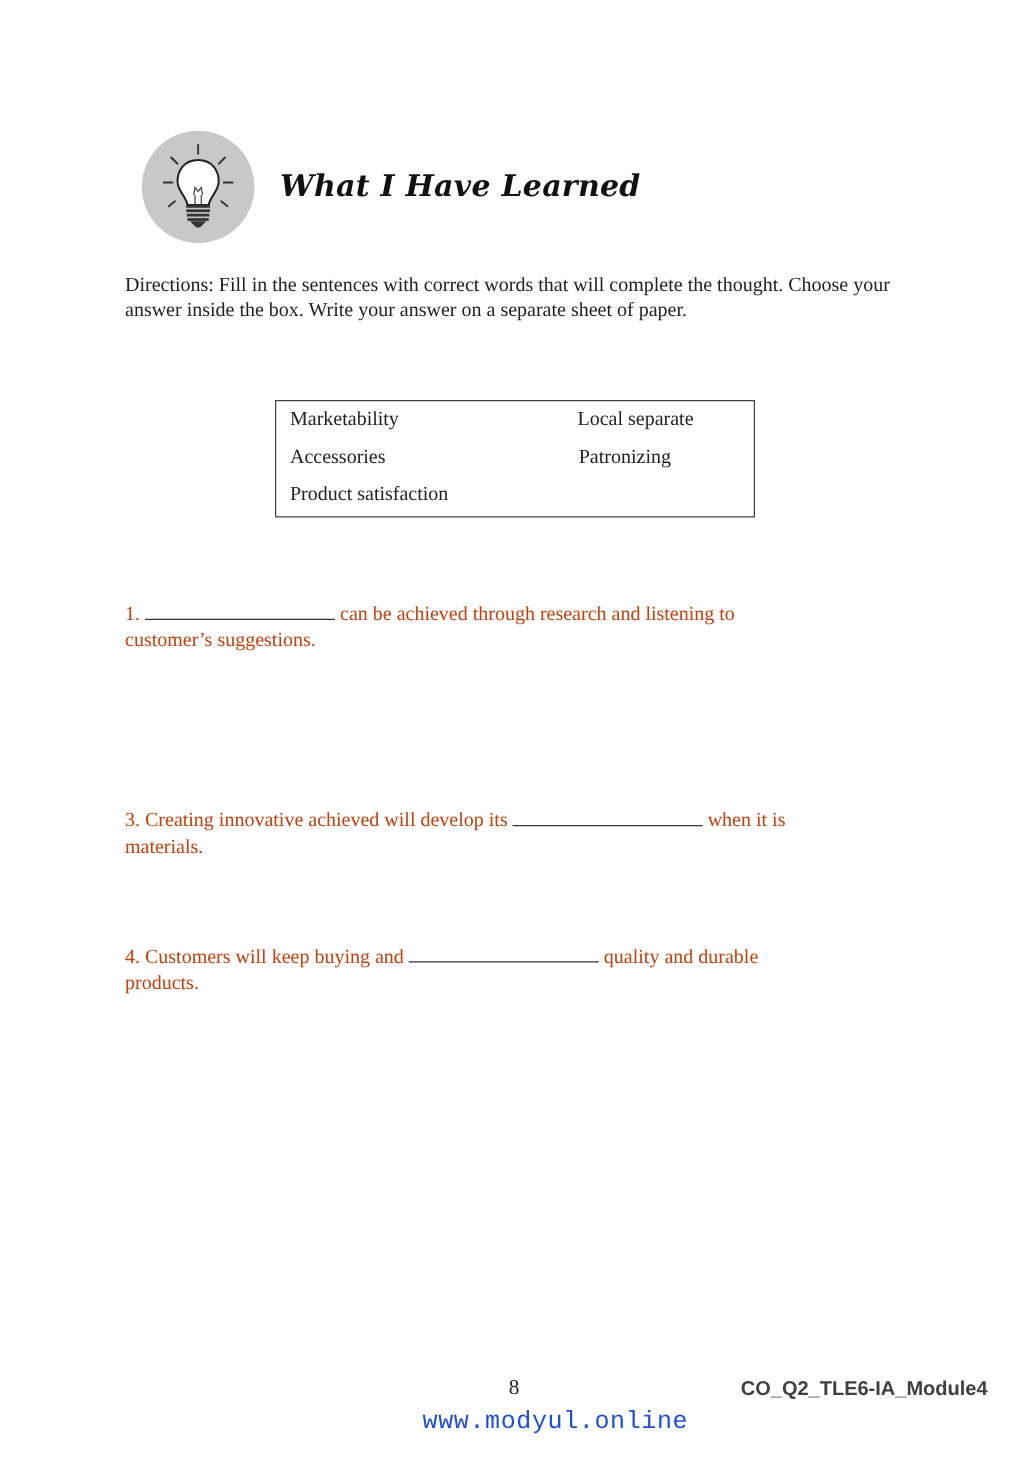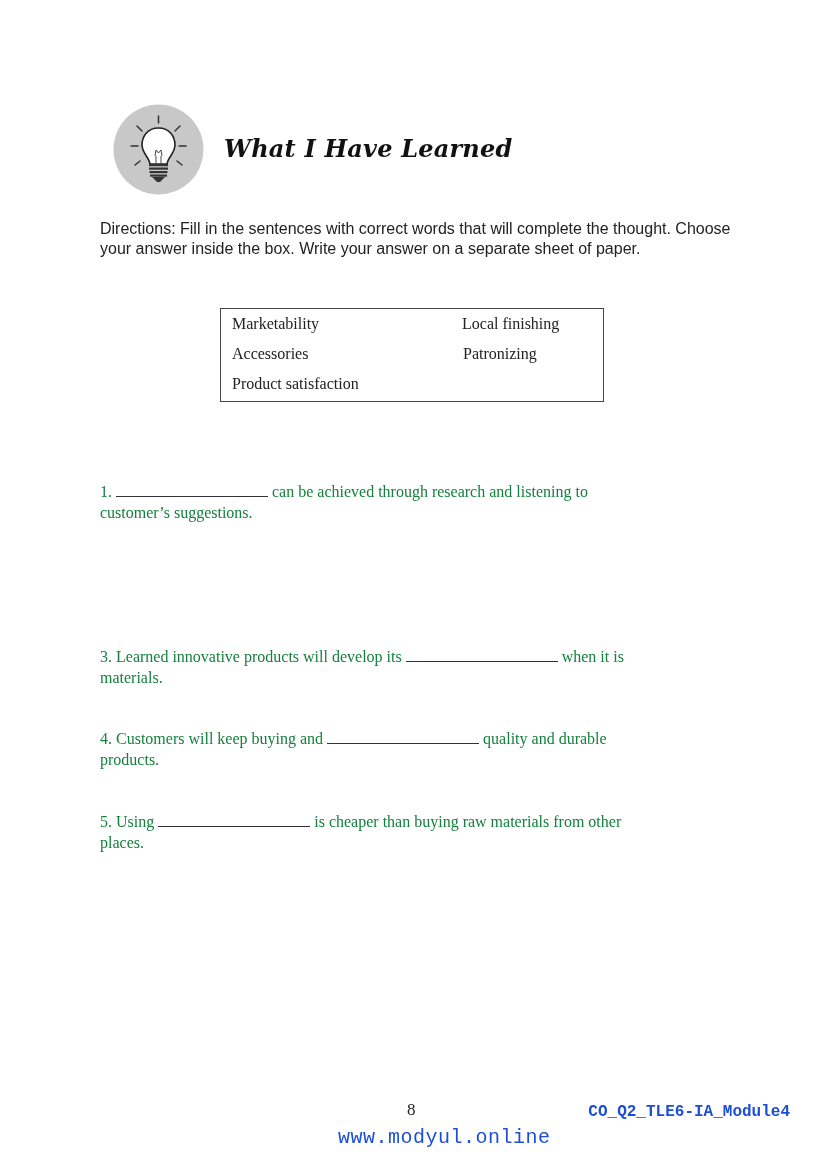--- a/index.html
+++ b/index.html
@@ -1,26 +1,26 @@
 <!DOCTYPE html>
 <html><head>
 <meta charset="utf-8">
 <style>
   html, body { margin: 0; padding: 0; background: #ffffff; }
   body { width: 826px; height: 1169px; position: relative; overflow: hidden; color: #1a1a1a; }
   .page { position: absolute; left: 0; top: 0; width: 826px; height: 1136px; }
   .icon-wrap { position: absolute; left: 113px; top: 104px; width: 91px; height: 91px; }
   .title { position: absolute; left: 224px; top: 134px; font-family: "DejaVu Serif", serif; font-weight: bold; font-style: italic; font-size: 24px; color: #111; letter-spacing: 0.2px; }
-  .directions { position: absolute; left: 100px; top: 219px; width: 640px; font-family: Liberation Sans, sans-serif; font-size: 16px; line-height: 20px; color: #222; }
-  .wordbox { position: absolute; left: 220px; top: 308px; width: 382px; height: 92px; border: 1.5px solid #444; }
+  .directions { position: absolute; left: 100px; top: 219px; width: 640px; font-family: Liberation Serif, serif; font-size: 16px; line-height: 20px; color: #222; }
+  .wordbox { position: absolute; left: 220px; top: 320px; width: 382px; height: 92px; border: 1.5px solid #444; }
   .word { position: absolute; font-family: "Liberation Serif", serif; font-size: 16px; color: #222; white-space: nowrap; }
-  .q { position: absolute; left: 100px; width: 620px; font-family: "Liberation Serif", serif; font-size: 16px; line-height: 20.5px; color: #15803d; }
+  .q { position: absolute; left: 100px; width: 620px; font-family: "Liberation Serif", serif; font-size: 16px; line-height: 20.5px; color: #c2410c; }
   .blank { display: inline-block; width: 152px; border-bottom: 1px solid #333; height: 13px; vertical-align: baseline; }
   .page-num { position: absolute; left: 407px; top: 1100px; font-family: "Liberation Serif", serif; font-size: 17px; color: #222; }
-  .code { position: absolute; right: 36px; top: 1103px; font-family: Liberation Mono, monospace; font-weight: bold; font-size: 16px; color: #1d4ed8; }
+  .code { position: absolute; right: 36px; top: 1103px; font-family: Liberation Sans, sans-serif; font-weight: bold; font-size: 16px; color: #404040; }
   .watermark { position: absolute; left: 338px; top: 1126px; font-family: Liberation Mono, monospace; font-size: 20px; color: #1d4ed8; letter-spacing: 0.5px; }
 </style>
 </head>
 <body>
 
 <div class="page">
 
   <div class="icon-wrap">
     <svg width="91" height="91" viewBox="0 0 91 91">
       <circle cx="45.5" cy="45.5" r="45" fill="#c8c8c8"></circle>
@@ -48,55 +48,48 @@
       </g>
     </svg>
   </div>
 
   <div class="title">What I Have Learned</div>
 
   <div class="directions">Directions: Fill in the sentences with correct words that will complete the thought. Choose your answer inside the box. Write your answer on a separate sheet of paper.</div>
 
   <div class="wordbox">
     <span class="word" style="left:11px; top:6px;">Marketability</span>
-    <span class="word" style="left:241px; top:6px;">Local finishing</span>
+    <span class="word" style="left:241px; top:6px;">Local separate</span>
     <span class="word" style="left:11px; top:36px;">Accessories</span>
     <span class="word" style="left:242px; top:36px;">Patronizing</span>
     <span class="word" style="left:11px; top:66px;">Product satisfaction</span>
   </div>
 
   <div class="q" style="top:482px;">
     <span>1.</span>
     <span class="blank"></span>
     <span>can be achieved through research and listening to</span><br>
     <span>customer’s suggestions.</span>
   </div>
 
 
   <div class="q" style="top:647px;">
     <span>3.</span>
-    <span>Learned innovative products will develop its</span>
+    <span>Creating innovative achieved will develop its</span>
     <span class="blank"></span>
     <span>when it is</span><br>
     <span>materials.</span>
   </div>
 
-  <div class="q" style="top:729px;">
+  <div class="q" style="top:756px;">
     <span>4.</span>
     <span>Customers will keep buying and</span>
     <span class="blank"></span>
     <span>quality and durable</span><br>
     <span>products.</span>
   </div>
 
-  <div class="q" style="top:812px;">
-    <span>5.</span>
-    <span>Using</span>
-    <span class="blank"></span>
-    <span>is cheaper than buying raw materials from other</span><br>
-    <span>places.</span>
-  </div>
 
   <div class="page-num">8</div>
   <div class="code">CO_Q2_TLE6-IA_Module4</div>
   <div class="watermark">www.modyul.online</div>
 
 </div>
 
 </body></html>

